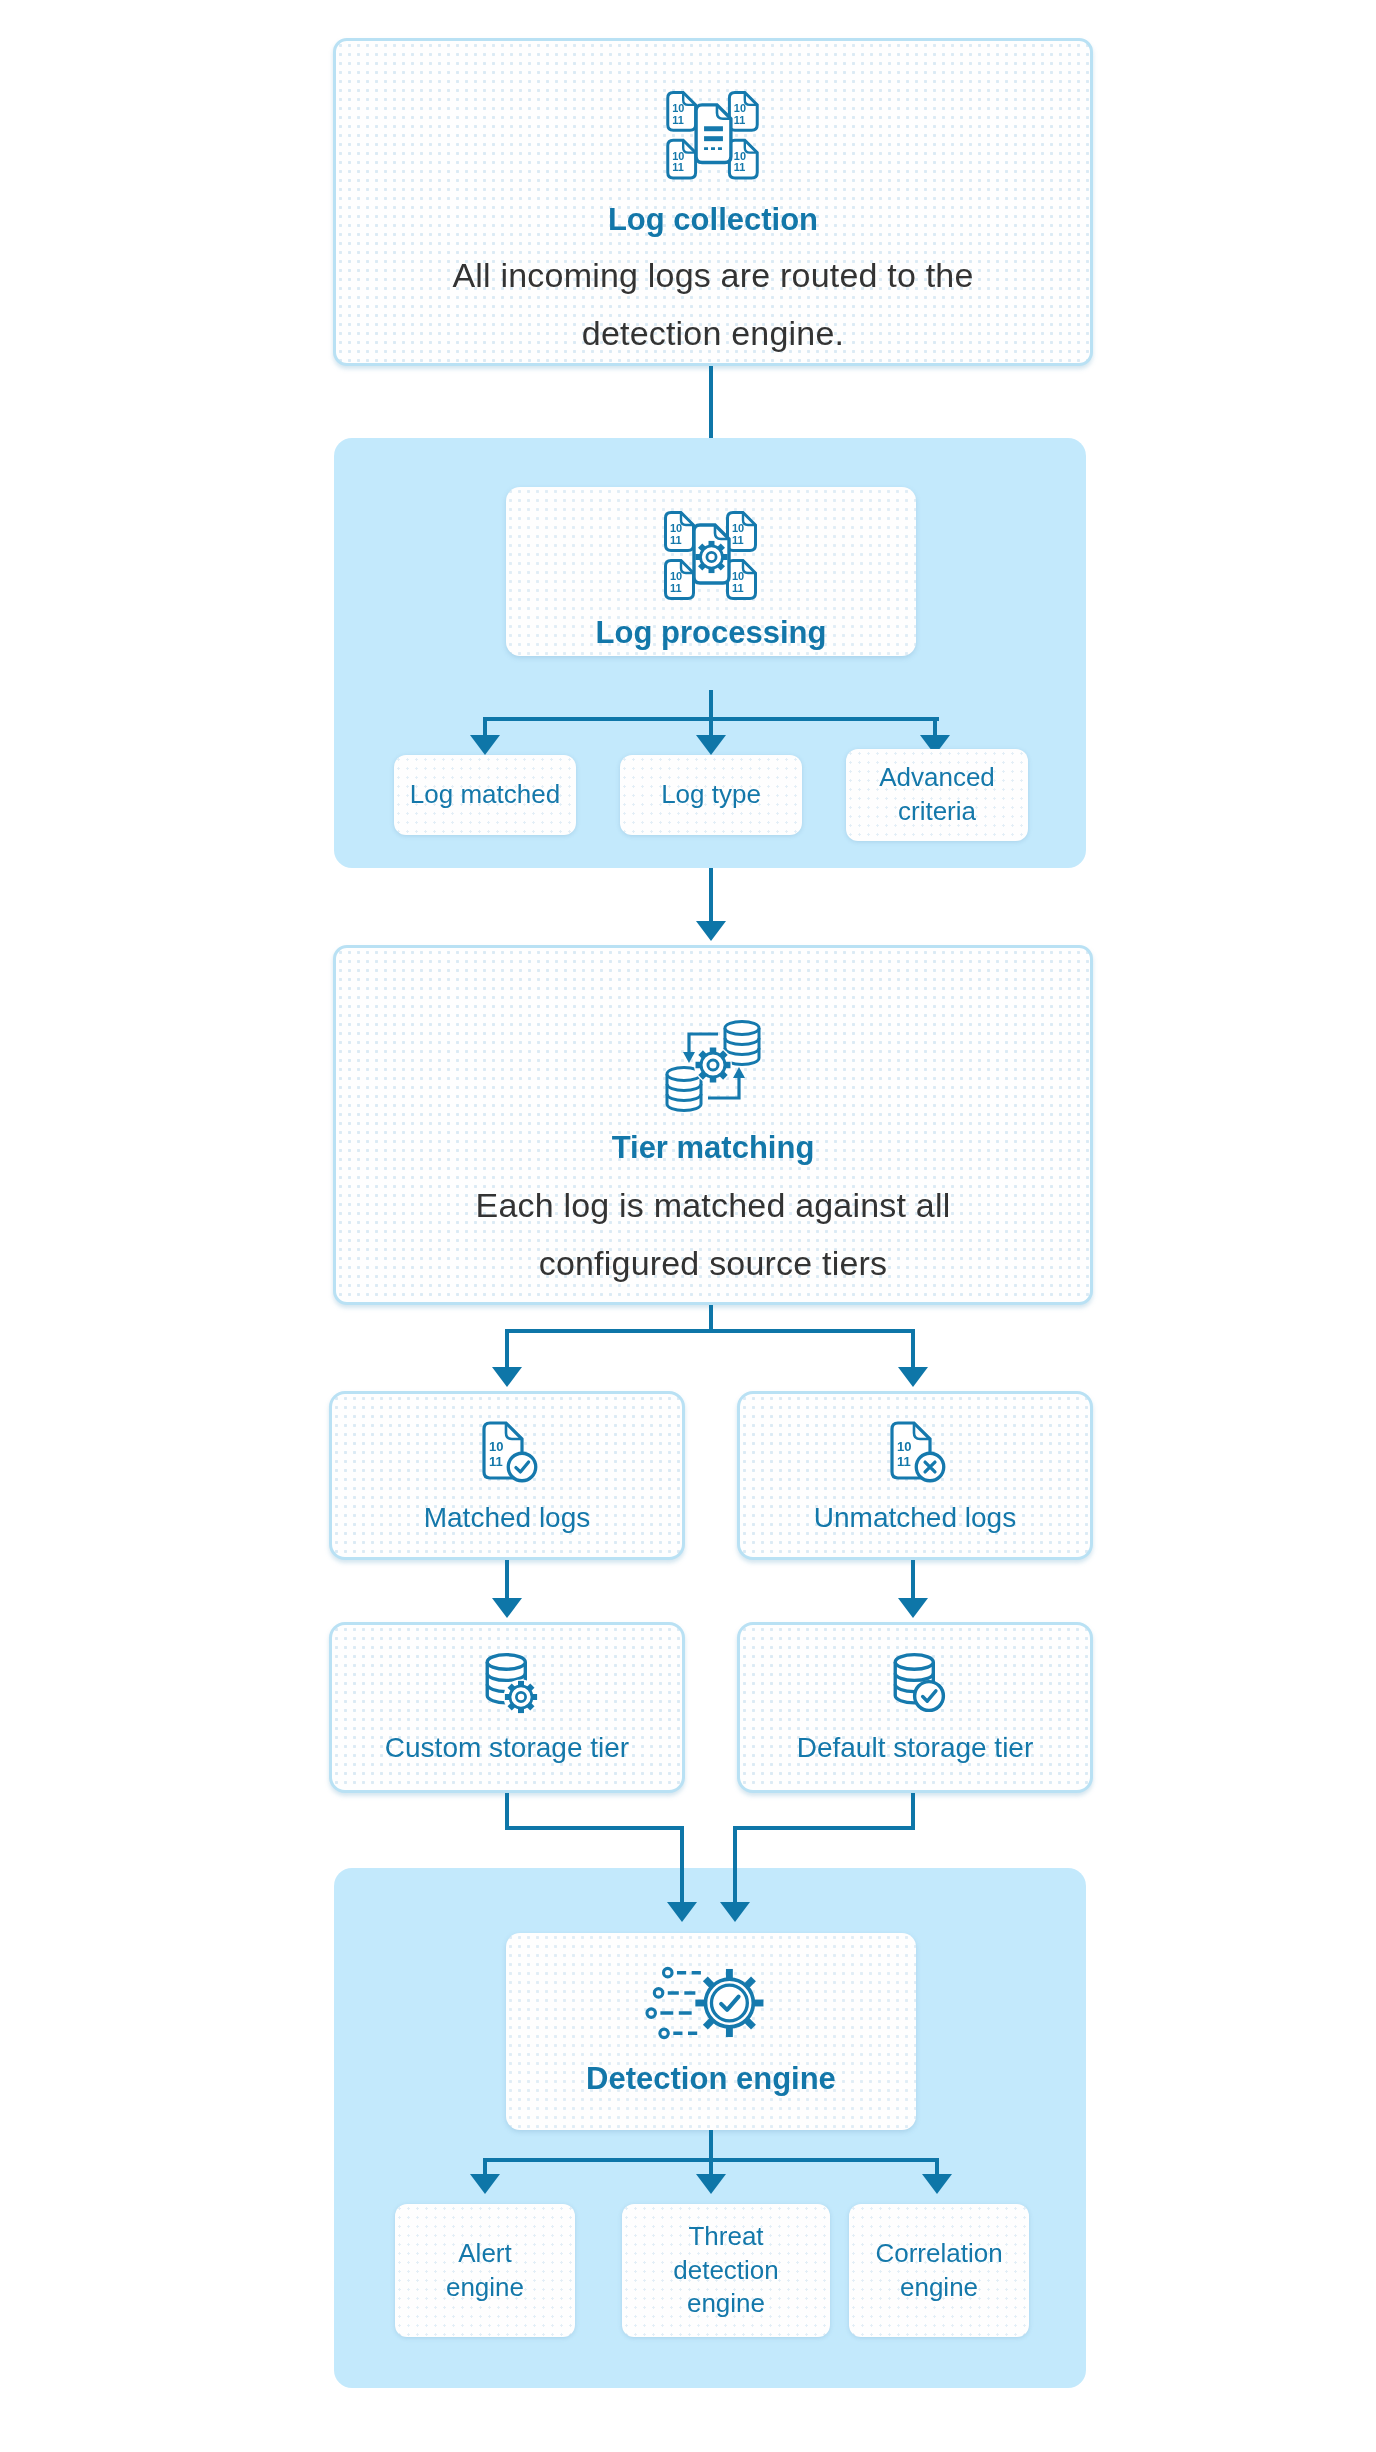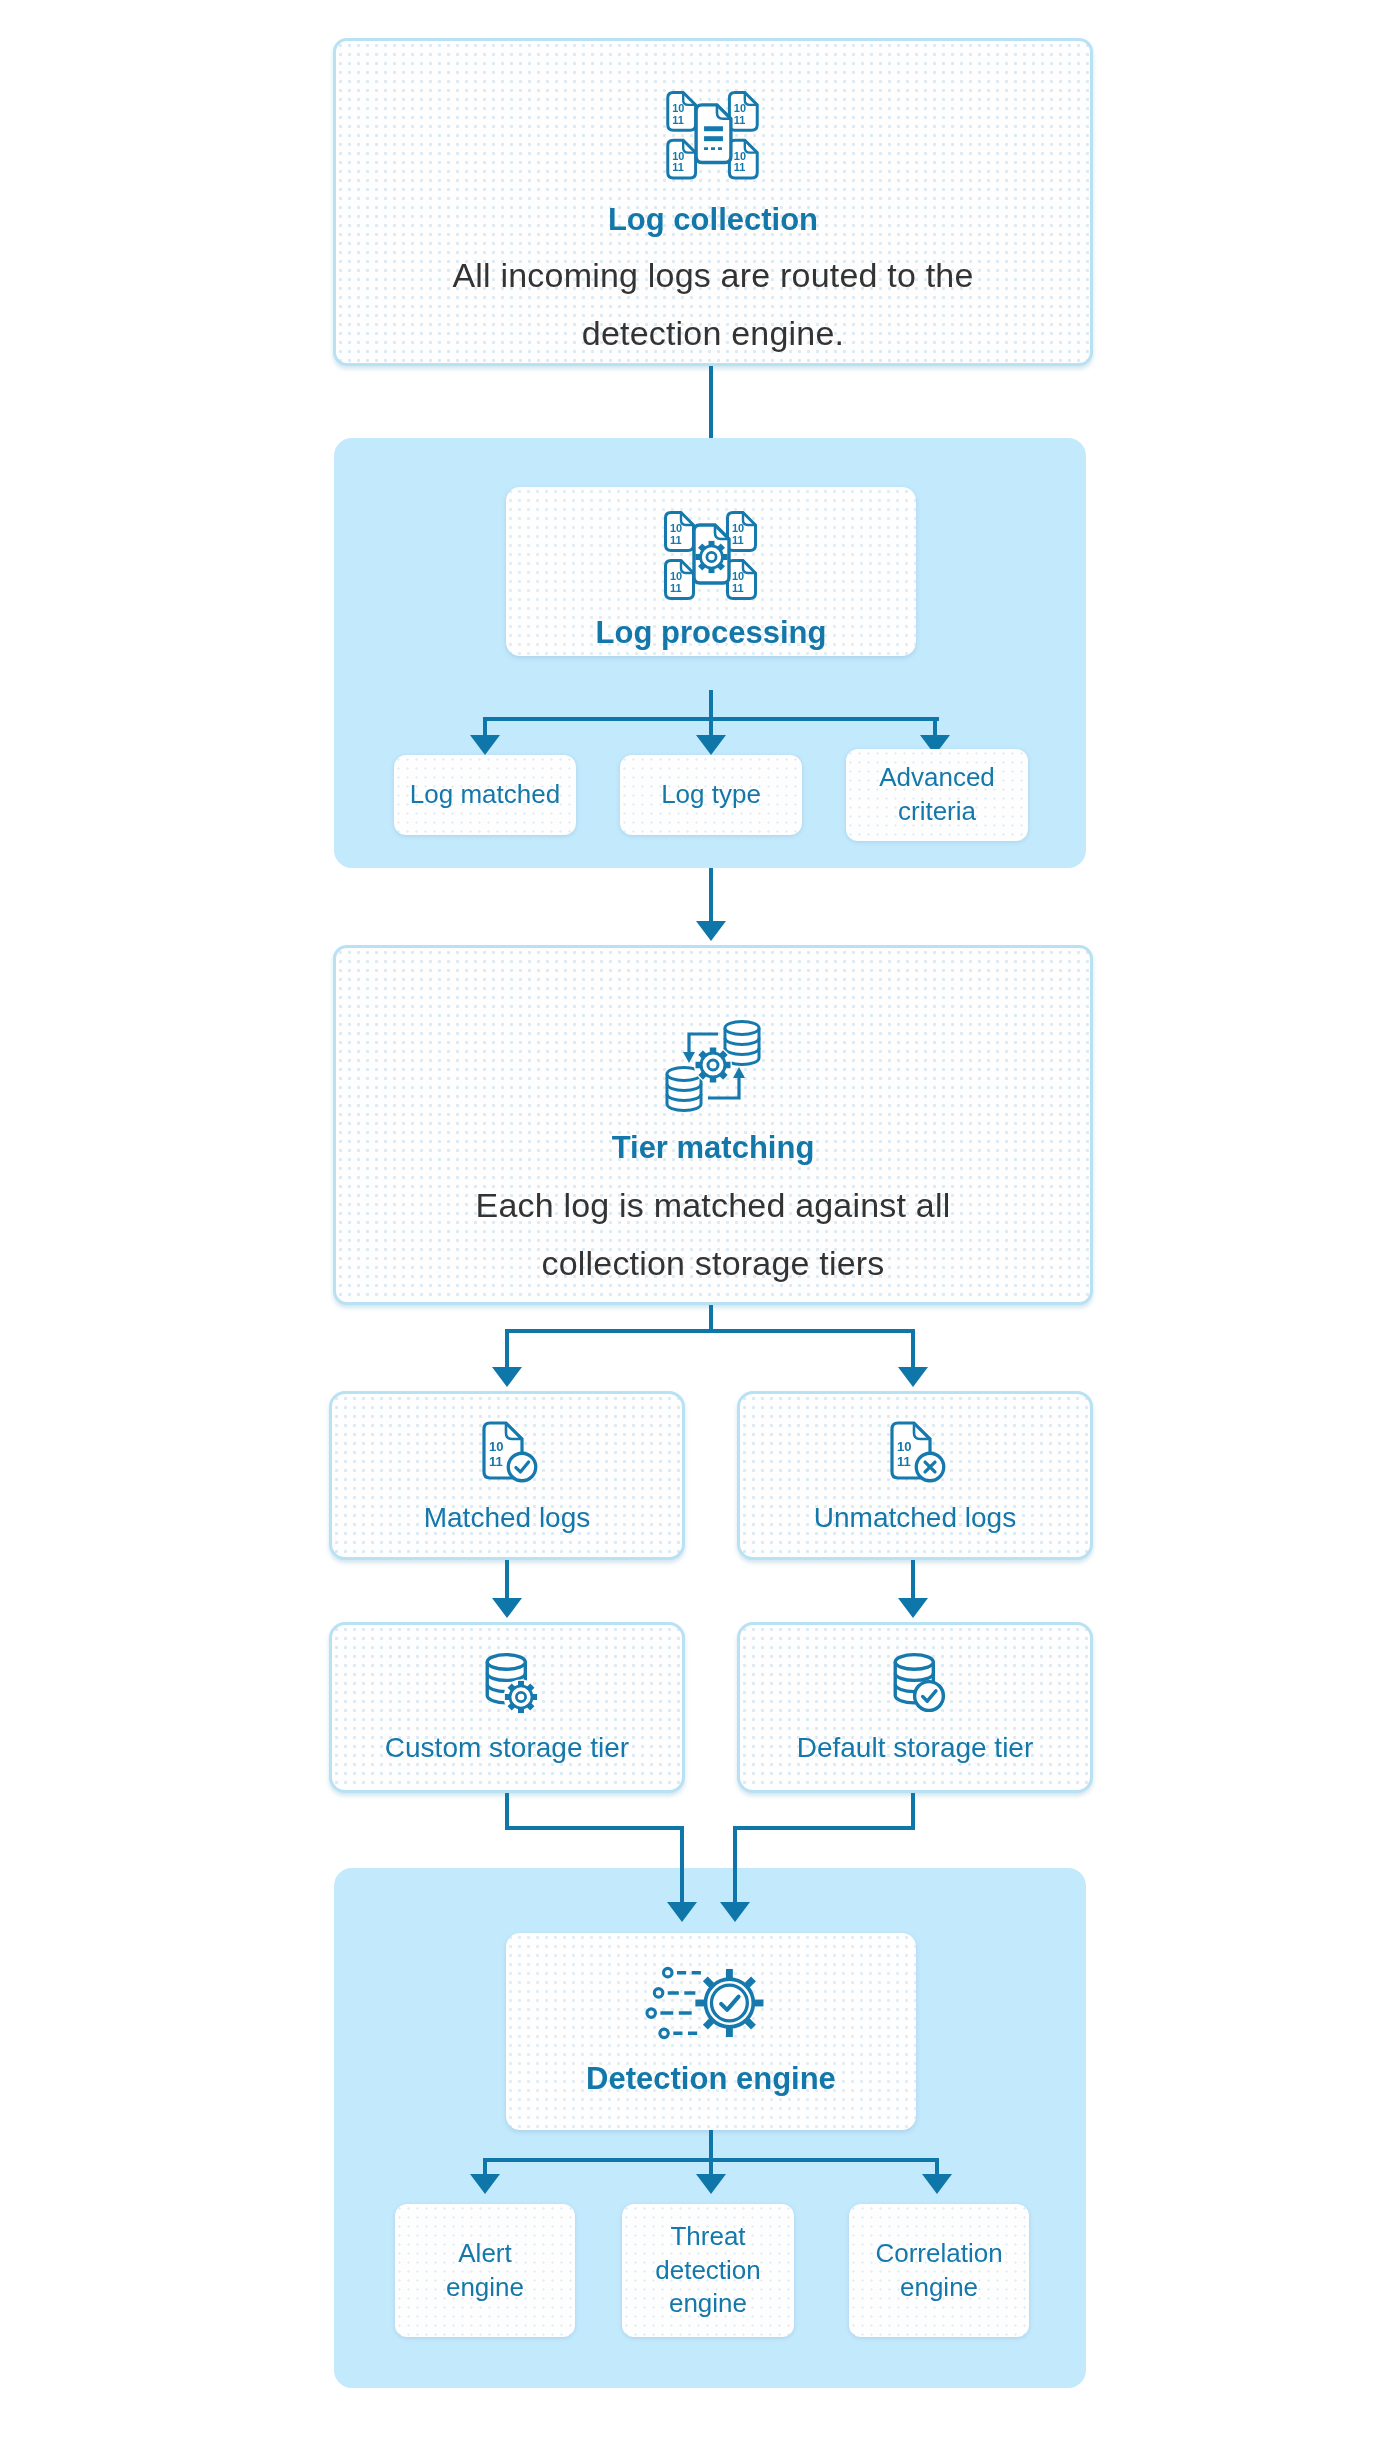--- a/index.html
+++ b/index.html
@@ -152,21 +152,21 @@
       <path d="M55 24 H26 V43" fill="none" stroke="#1579ad" stroke-width="3.2"></path>
       <path d="M20 42 L26 53 L32 42 Z" fill="#1579ad"></path>
       <path d="M45 88 H76 V67" fill="none" stroke="#1579ad" stroke-width="3.2"></path>
       <path d="M70 68 L76 57 L82 68 Z" fill="#1579ad"></path>
       <circle cx="50" cy="55" r="19" fill="#ffffff"></circle>
       <use href="#g-gear" transform="translate(50,55)"></use>
     </svg>
     <div class="title" style="margin-top:18px;">Tier matching</div>
     <div class="desc" style="margin-top:14px;">
       <span>Each log is matched against all</span><br>
-      <span>collection storage tiers</span>
+      <span>configured source tiers</span>
     </div>
   </div>
 
   <div class="vline" style="left:709px;top:1305px;height:26px;"></div>
   <div class="hline" style="left:505px;top:1329px;width:410px;"></div>
   <div class="vline" style="left:505px;top:1333px;height:34px;"></div>
   <div class="ahead" style="left:492px;top:1367px;"></div>
   <div class="vline" style="left:911px;top:1333px;height:34px;"></div>
   <div class="ahead" style="left:898px;top:1367px;"></div>
 
@@ -258,20 +258,20 @@
   <div class="vline" style="left:483px;top:2162px;height:12px;"></div>
   <div class="ahead" style="left:470px;top:2174px;"></div>
   <div class="vline" style="left:709px;top:2162px;height:12px;"></div>
   <div class="ahead" style="left:696px;top:2174px;"></div>
   <div class="vline" style="left:935px;top:2162px;height:12px;"></div>
   <div class="ahead" style="left:922px;top:2174px;"></div>
 
   <div class="minibox" style="left:395px;top:2204px;width:180px;height:133px;padding:0 27px;">
     <span>Alert engine</span>
   </div>
-  <div class="minibox" style="left:622px;top:2204px;width:172px;height:133px;padding:0 27px;">
+  <div class="minibox" style="left:622px;top:2204px;width:208px;height:133px;padding:0 27px;">
     <span>Threat detection engine</span>
   </div>
   <div class="minibox" style="left:849px;top:2204px;width:180px;height:133px;padding:0 27px;">
     <span>Correlation engine</span>
   </div>
 
 </div>
 
 </body></html>

